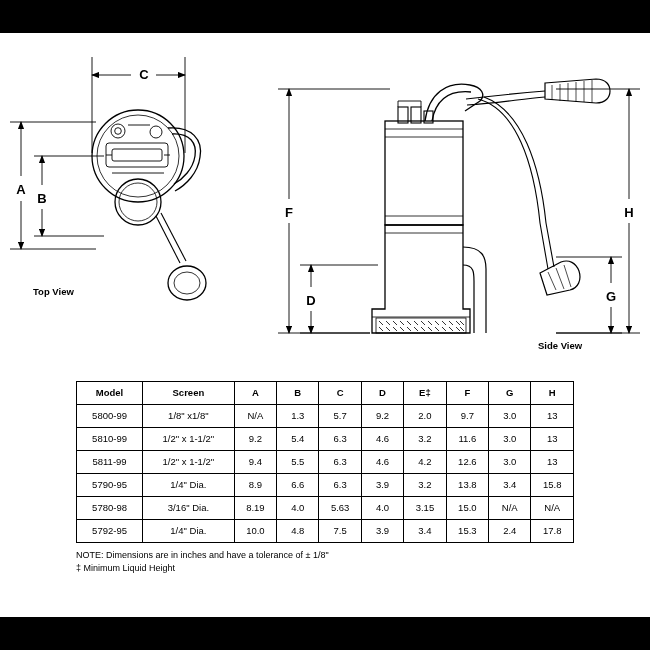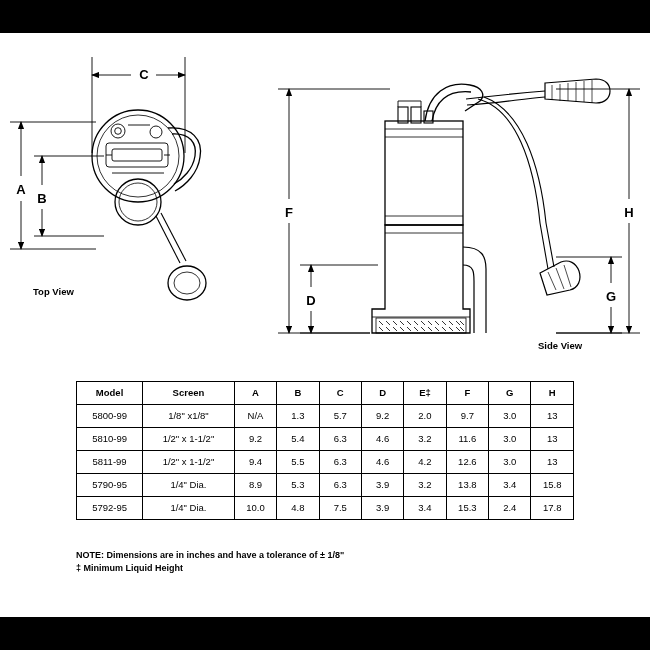--- a/index.html
+++ b/index.html
@@ -73,21 +73,21 @@
   table.spec th:nth-child(2), table.spec td:nth-child(2) { width: 92px; }
   table.spec th:nth-child(n+3), table.spec td:nth-child(n+3) { width: 42px; }
 
   #note {
     position: absolute;
     left: 76px;
     top: 549px;
     width: 520px;
     font-family: "Liberation Sans", sans-serif;
     font-size: 9px;
-    font-weight: bold;
+    font-weight: normal;
     color: #000;
     line-height: 1.45;
   }
 </style>
 </head>
 <body>
 
 <div id="page">
 
   <div class="band" id="band-top"></div>
@@ -310,27 +310,39 @@
           <td>4.6</td>
           <td>4.2</td>
           <td>12.6</td>
           <td>3.0</td>
           <td>13</td>
         </tr>
         <tr>
           <td>5790-95</td>
           <td>1/4" Dia.</td>
           <td>8.9</td>
-          <td>5.3</td>
+          <td>6.6</td>
           <td>6.3</td>
           <td>3.9</td>
           <td>3.2</td>
           <td>13.8</td>
           <td>3.4</td>
           <td>15.8</td>
+        </tr>
+        <tr>
+          <td>5780-98</td>
+          <td>3/16" Dia.</td>
+          <td>8.19</td>
+          <td>4.0</td>
+          <td>5.63</td>
+          <td>4.0</td>
+          <td>3.15</td>
+          <td>15.0</td>
+          <td>N/A</td>
+          <td>N/A</td>
         </tr>
         <tr>
           <td>5792-95</td>
           <td>1/4" Dia.</td>
           <td>10.0</td>
           <td>4.8</td>
           <td>7.5</td>
           <td>3.9</td>
           <td>3.4</td>
           <td>15.3</td>

